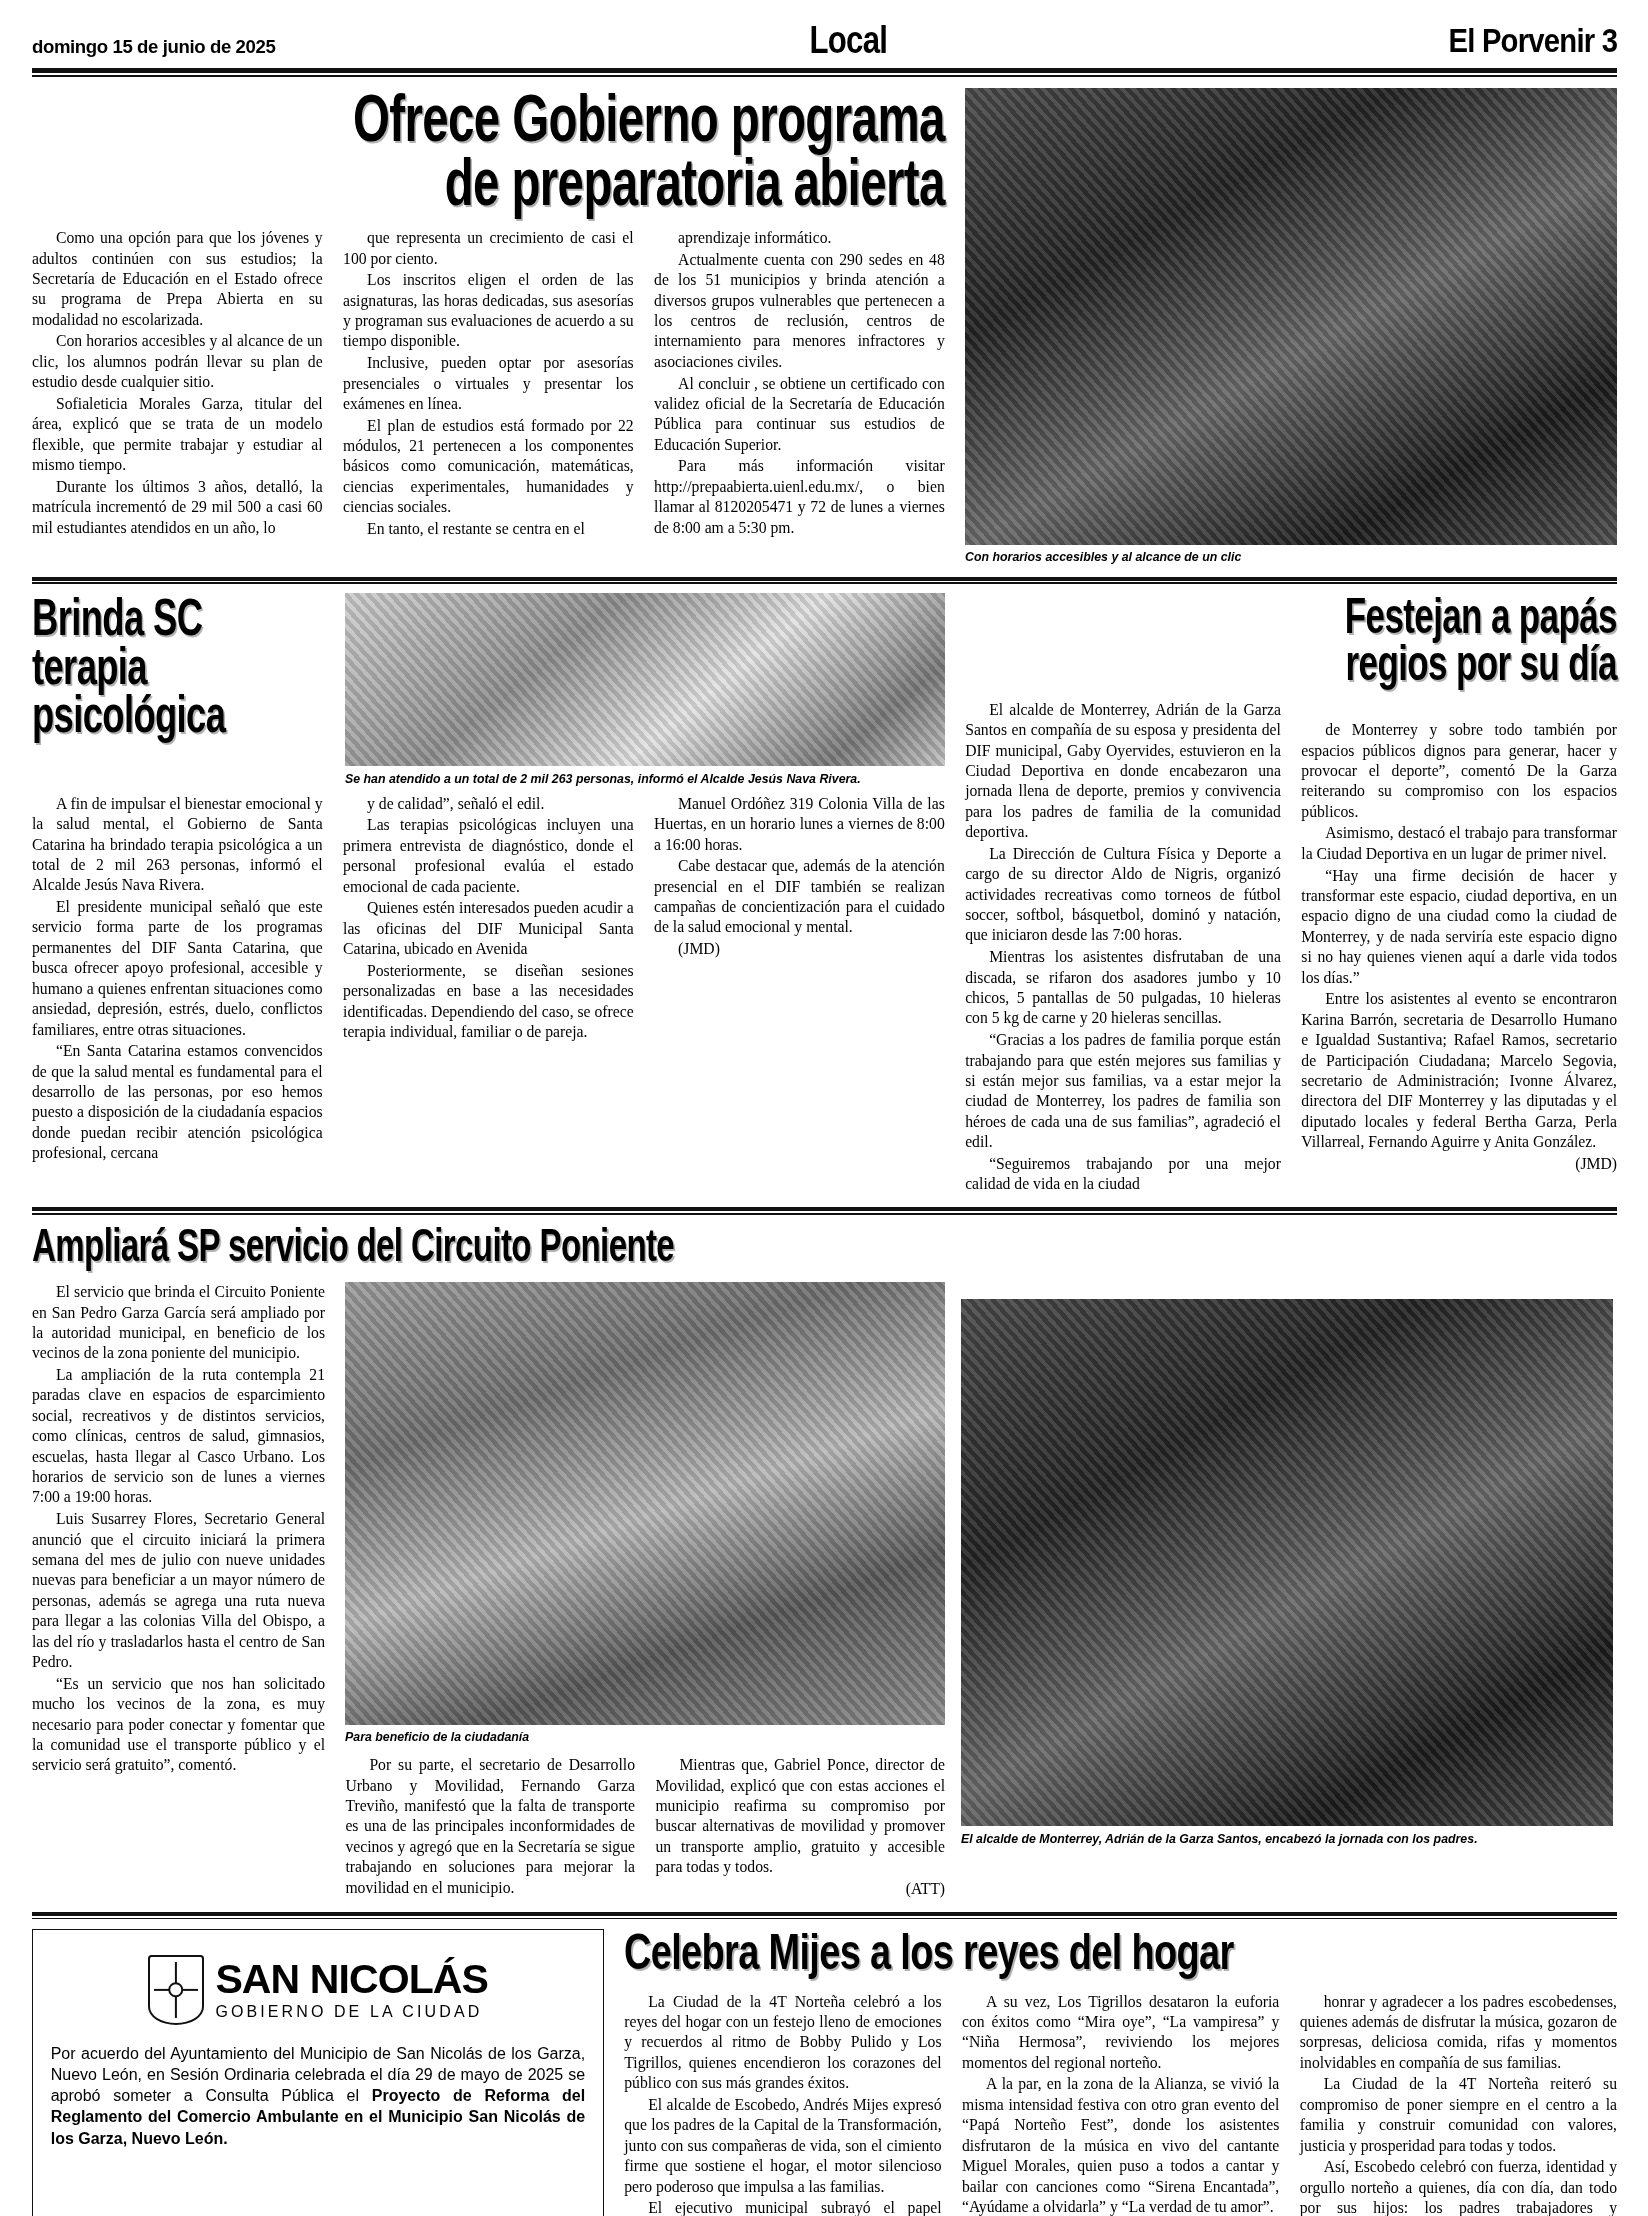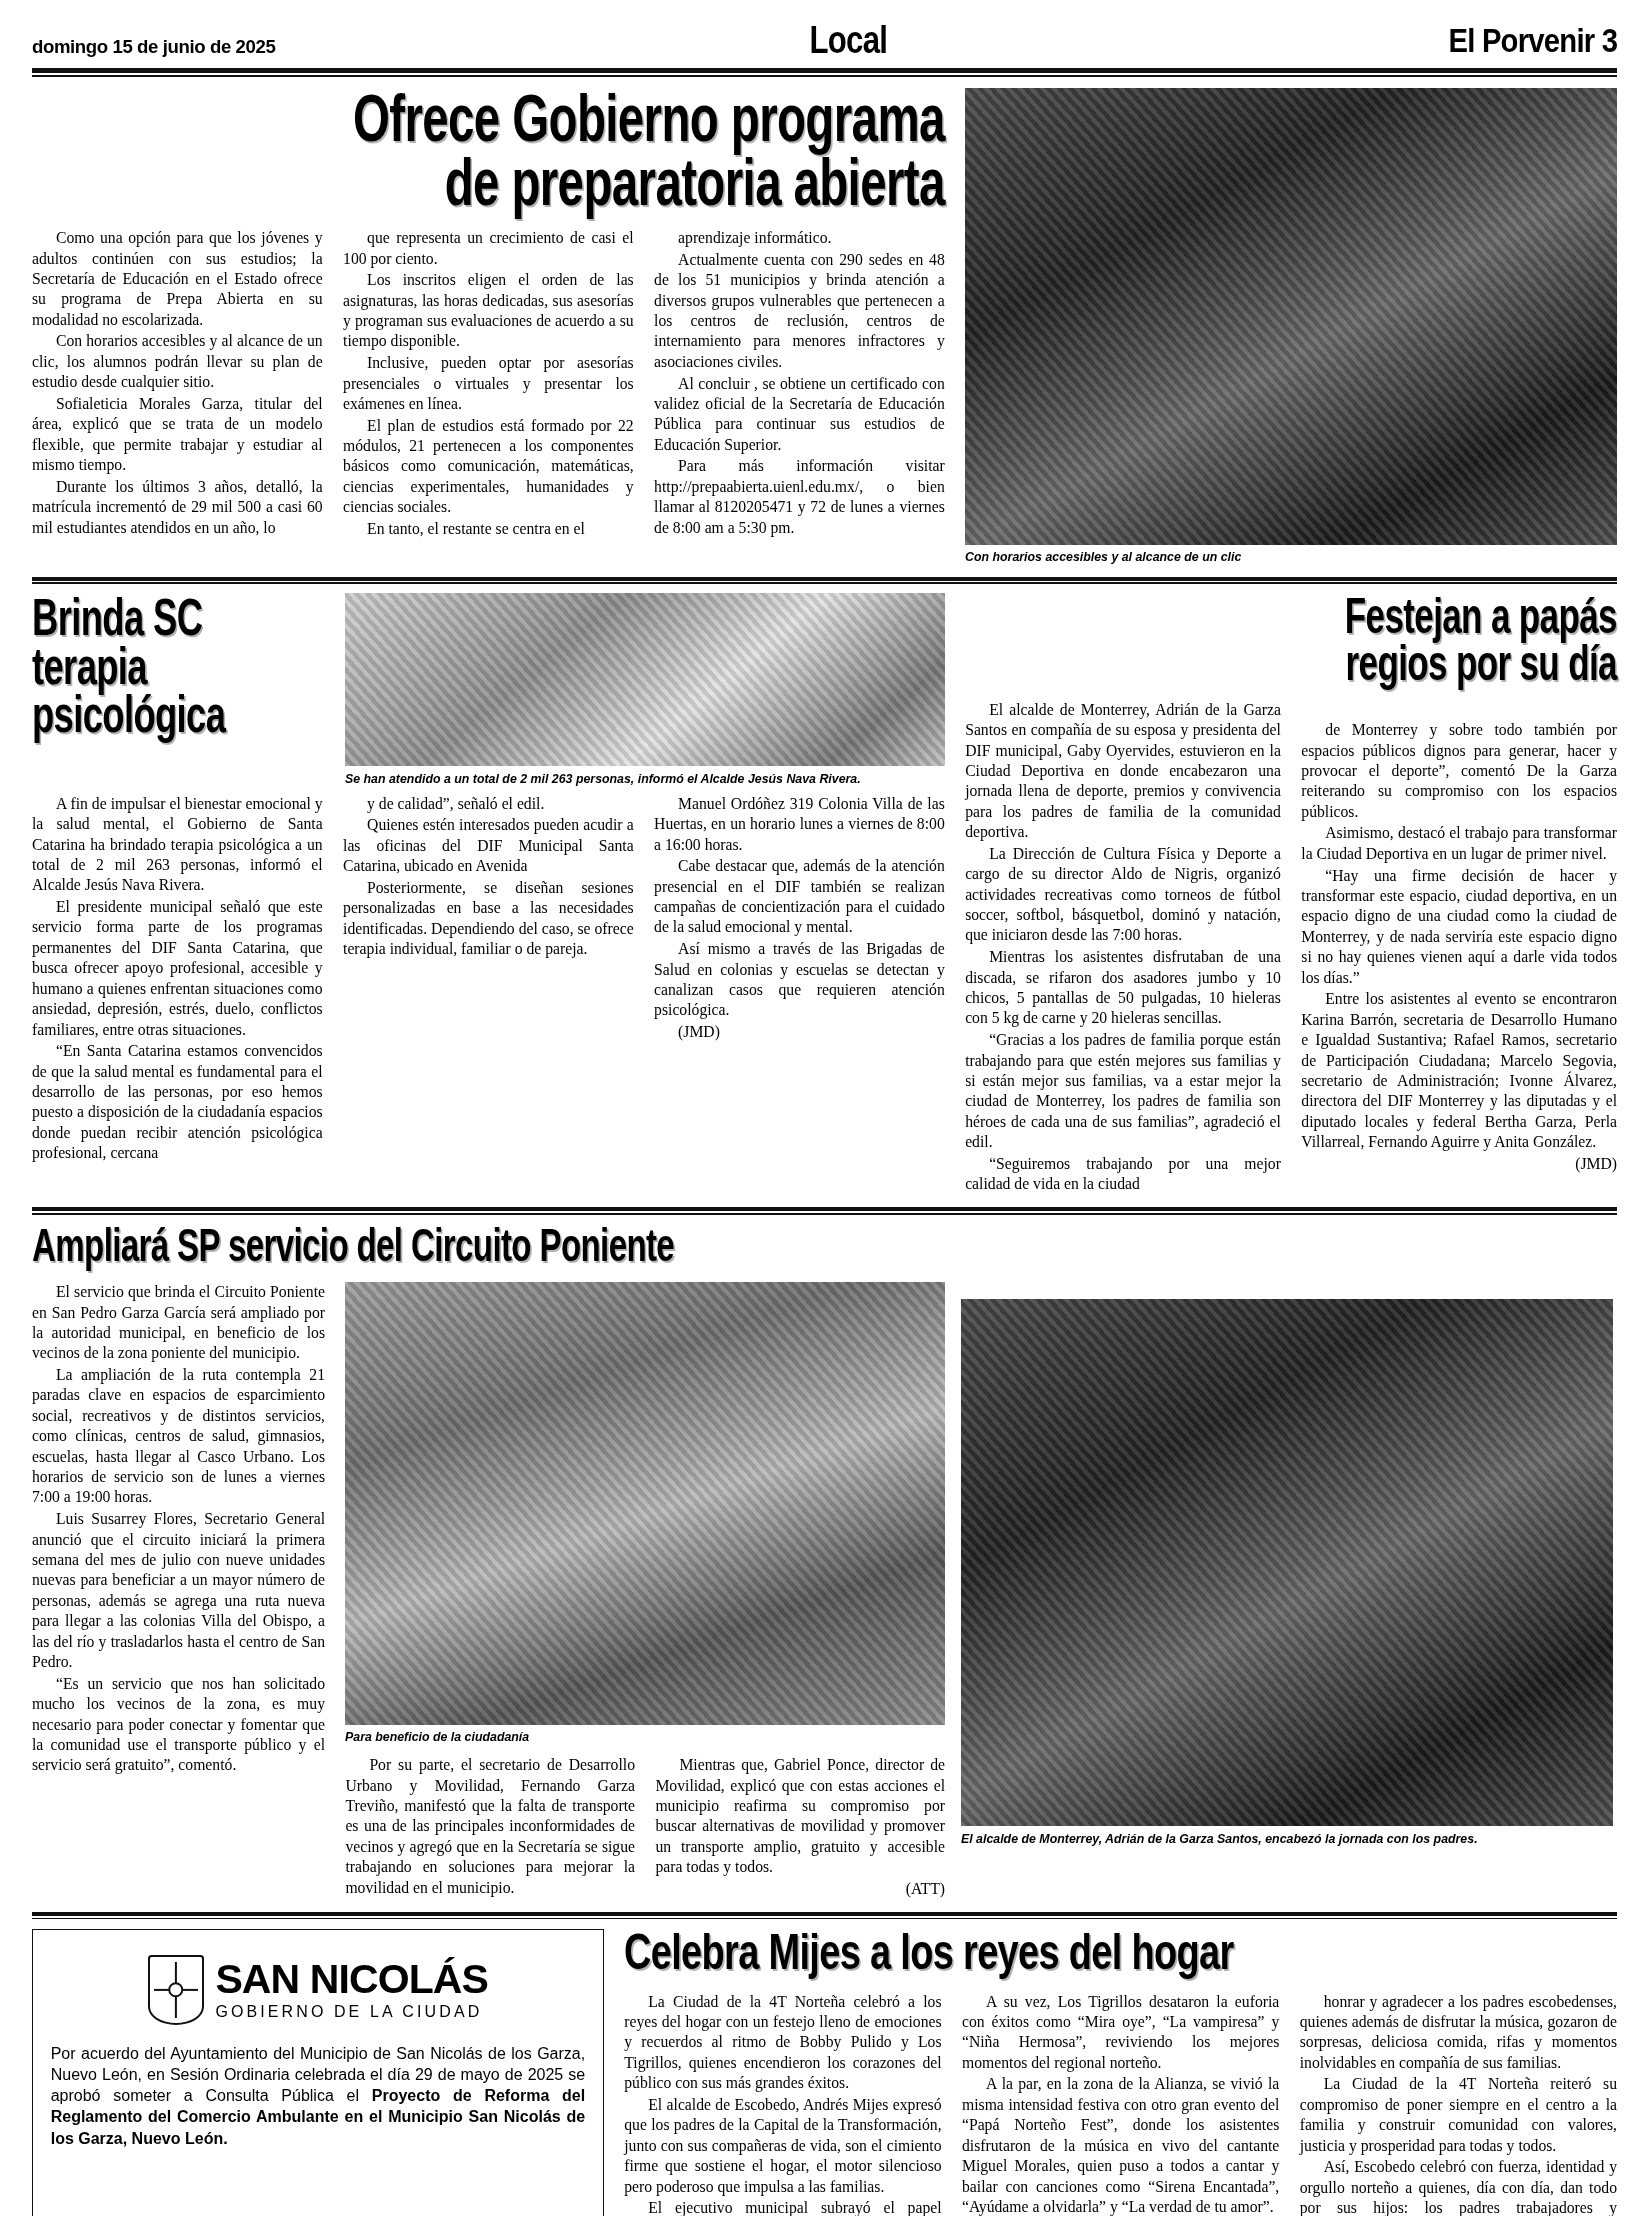--- a/index.html
+++ b/index.html
@@ -124,27 +124,27 @@
       </div>
 
       <div class="cols" style="margin-top:7px;">
         <div class="col">
           <p class="bd">A fin de impulsar el bienestar emocional y la salud mental, el Gobierno de Santa Catarina ha brindado terapia psicológica a un total de 2 mil 263 personas, informó el Alcalde Jesús Nava Rivera.</p>
           <p class="bd">El presidente municipal señaló que este servicio forma parte de los programas permanentes del DIF Santa Catarina, que busca ofrecer apoyo profesional, accesible y humano a quienes enfrentan situaciones como ansiedad, depresión, estrés, duelo, conflictos familiares, entre otras situaciones.</p>
           <p class="bd">“En Santa Catarina estamos convencidos de que la salud mental es fundamental para el desarrollo de las personas, por eso hemos puesto a disposición de la ciudadanía espacios donde puedan recibir atención psicológica profesional, cercana</p>
         </div>
         <div class="col">
           <p class="bd">y de calidad”, señaló el edil.</p>
+          <p class="bd">Las terapias psicológicas incluyen una primera entrevista de diagnóstico, donde el personal profesional evalúa el estado emocional de cada paciente.</p>
           <p class="bd">Quienes estén interesados pueden acudir a las oficinas del DIF Municipal Santa Catarina, ubicado en Avenida</p>
           <p class="bd">Posteriormente, se diseñan sesiones personalizadas en base a las necesidades identificadas. Dependiendo del caso, se ofrece terapia individual, familiar o de pareja.</p>
         </div>
         <div class="col">
           <p class="bd">Manuel Ordóñez 319 Colonia Villa de las Huertas, en un horario lunes a viernes de 8:00 a 16:00 horas.</p>
           <p class="bd">Cabe destacar que, además de la atención presencial en el DIF también se realizan campañas de concientización para el cuidado de la salud emocional y mental.</p>
-          <p class="bd">Así mismo a través de las Brigadas de Salud en colonias y escuelas se detectan y canalizan casos que requieren atención psicológica.</p>
           <p class="bd sig">(JMD)</p>
         </div>
       </div>
     </div>
 
     <div style="width:652px;">
       <div class="hl hl-c">Festejan a papás</div>
       <div class="hl hl-c">regios por su día</div>
 
       <div class="cols" style="margin-top:13.3px;align-items:center;">

